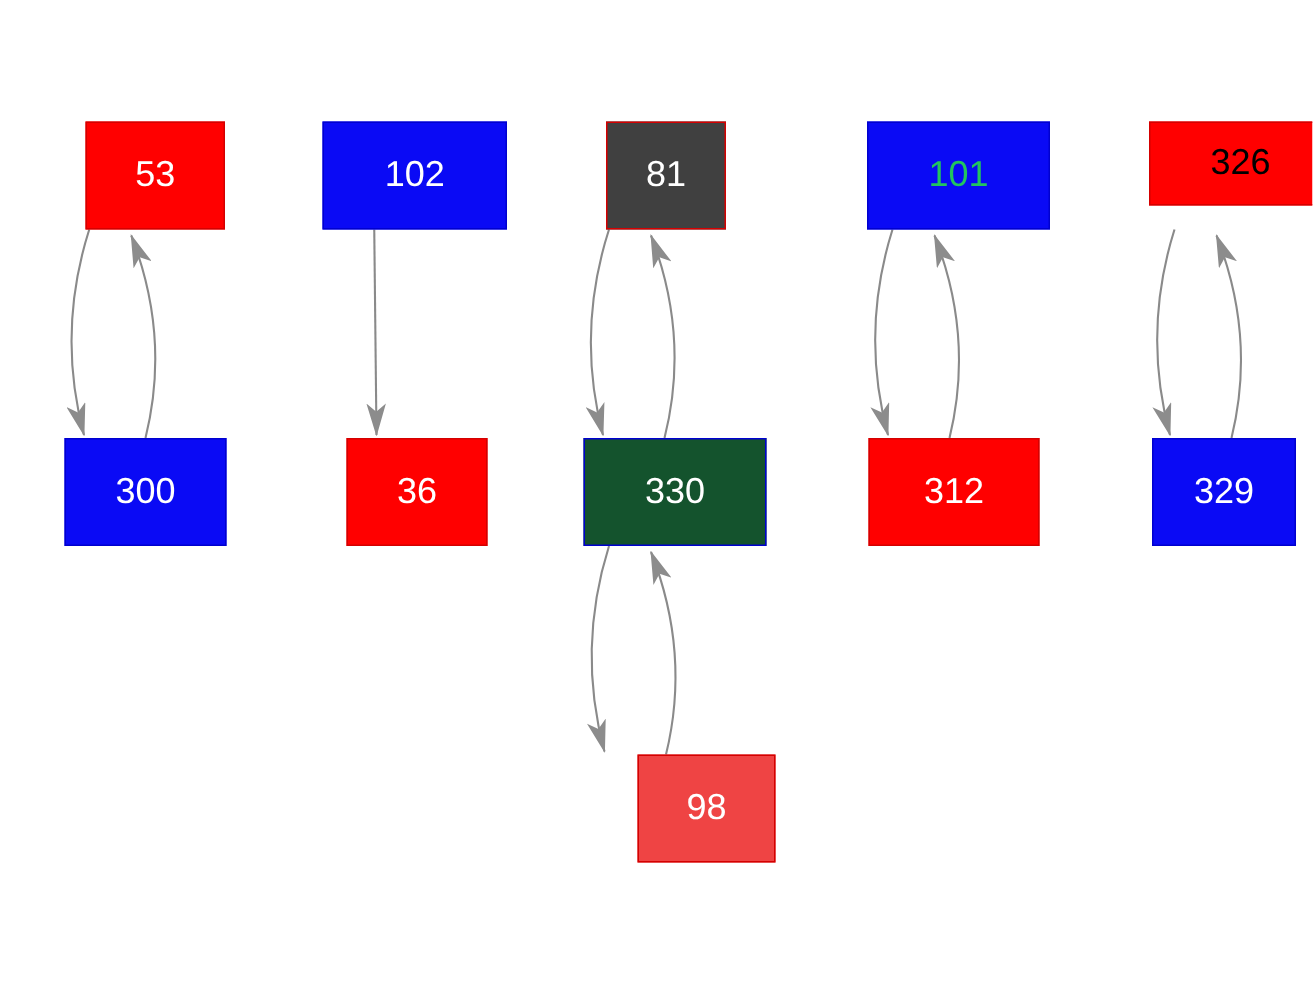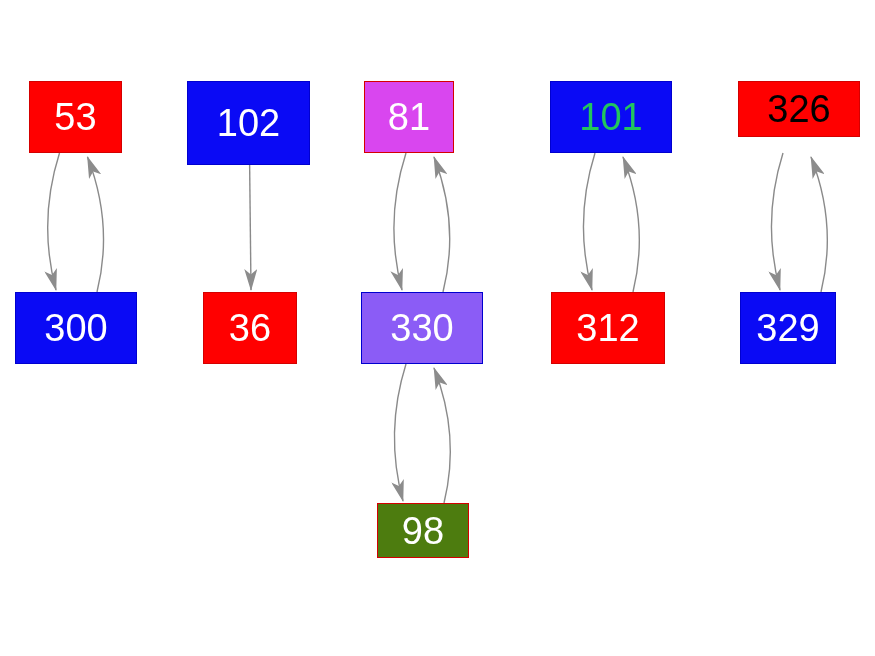--- a/index.html
+++ b/index.html
@@ -22,24 +22,25 @@
     height: 656px;
     pointer-events: none;
   }
   .node {
     position: absolute;
     display: flex;
     align-items: center;
     justify-content: center;
     box-sizing: border-box;
     color: #ffffff;
-    font-size: 38px;
+    font-size: 24px;
     line-height: 1;
     cursor: default;
     user-select: none;
+    margin-left: 28px;
   }
   .edge {
     fill: none;
   }
 </style>
 </head>
 <body>
 
 <div class="canvas" id="graph-canvas">
   <svg id="edges-layer" xmlns="http://www.w3.org/2000/svg">
@@ -57,24 +58,24 @@
         <path class="edge" d="M 406 364 Q 384.5 432.5 403 501" stroke="#8a8a8a" stroke-width="1.4" marker-end="url(#arrowhead)"></path>
         <path class="edge" d="M 444 503 Q 460.5 435.5 434 368" stroke="#8a8a8a" stroke-width="1.4" marker-end="url(#arrowhead)"></path>
         <path class="edge" d="M 595 153 Q 573.5 221.5 592 290" stroke="#8a8a8a" stroke-width="1.4" marker-end="url(#arrowhead)"></path>
         <path class="edge" d="M 633 292 Q 649.5 224.5 623 157" stroke="#8a8a8a" stroke-width="1.4" marker-end="url(#arrowhead)"></path>
         <path class="edge" d="M 783 153 Q 761.5 221.5 780 290" stroke="#8a8a8a" stroke-width="1.4" marker-end="url(#arrowhead)"></path>
         <path class="edge" d="M 821 292 Q 837.5 224.5 811 157" stroke="#8a8a8a" stroke-width="1.4" marker-end="url(#arrowhead)"></path>
       </g>
   </svg>
   <div id="nodes-layer">
       <div class="node" style="left: 29px; top: 81px; width: 93px; height: 72px; background: rgb(255, 0, 0); border: 1px solid rgb(212, 0, 0); color: rgb(255, 255, 255);">53</div>
-      <div class="node" style="left: 15px; top: 292px; width: 122px; height: 72px; background: rgb(10, 10, 245); border: 1px solid rgb(0, 0, 207); color: rgb(255, 255, 255);">300</div>
-      <div class="node" style="left: 187px; top: 81px; width: 123px; height: 84px; background: rgb(10, 10, 245); border: 1px solid rgb(0, 0, 207); color: rgb(255, 255, 255);">102</div>
+      <div class="node" style="left: 15px; top: 292px; width: 108px; height: 72px; background: rgb(10, 10, 245); border: 1px solid rgb(0, 0, 207); color: rgb(255, 255, 255);">300</div>
+      <div class="node" style="left: 187px; top: 81px; width: 123px; height: 72px; background: rgb(10, 10, 245); border: 1px solid rgb(0, 0, 207); color: rgb(255, 255, 255);">102</div>
       <div class="node" style="left: 203px; top: 292px; width: 94px; height: 72px; background: rgb(255, 0, 0); border: 1px solid rgb(212, 0, 0); color: rgb(255, 255, 255);">36</div>
-      <div class="node" style="left: 364px; top: 81px; width: 90px; height: 72px; background: #d946ef; border: 1px solid rgb(212, 0, 0); color: rgb(255, 255, 255);">81</div>
-      <div class="node" style="left: 361px; top: 292px; width: 122px; height: 72px; background: #8b5cf6; border: 1px solid rgb(0, 0, 207); color: rgb(255, 255, 255);">330</div>
-      <div class="node" style="left: 377px; top: 503px; width: 92px; height: 55px; background: #4d7c0f; border: 1px solid rgb(212, 0, 0); color: rgb(255, 255, 255);">98</div>
+      <div class="node" style="left: 376px; top: 81px; width: 80px; height: 72px; background: #404040; border: 1px solid rgb(212, 0, 0); color: rgb(255, 255, 255);">81</div>
+      <div class="node" style="left: 361px; top: 292px; width: 122px; height: 72px; background: #14532d; border: 1px solid rgb(0, 0, 207); color: rgb(255, 255, 255);">330</div>
+      <div class="node" style="left: 397px; top: 503px; width: 92px; height: 72px; background: #ef4444; border: 1px solid rgb(212, 0, 0); color: rgb(255, 255, 255);">98</div>
       <div class="node" style="left: 550px; top: 81px; width: 122px; height: 72px; background: rgb(10, 10, 245); border: 1px solid rgb(0, 0, 207); color: #22c55e;">101</div>
       <div class="node" style="left: 551px; top: 292px; width: 114px; height: 72px; background: rgb(255, 0, 0); border: 1px solid rgb(212, 0, 0); color: rgb(255, 255, 255);">312</div>
       <div class="node" style="left: 738px; top: 81px; width: 122px; height: 56px; background: rgb(255, 0, 0); border: 1px solid rgb(212, 0, 0); color: #000000;">326</div>
       <div class="node" style="left: 740px; top: 292px; width: 96px; height: 72px; background: rgb(10, 10, 245); border: 1px solid rgb(0, 0, 207); color: rgb(255, 255, 255);">329</div>
     </div>
 </div>
 
 </body></html>

